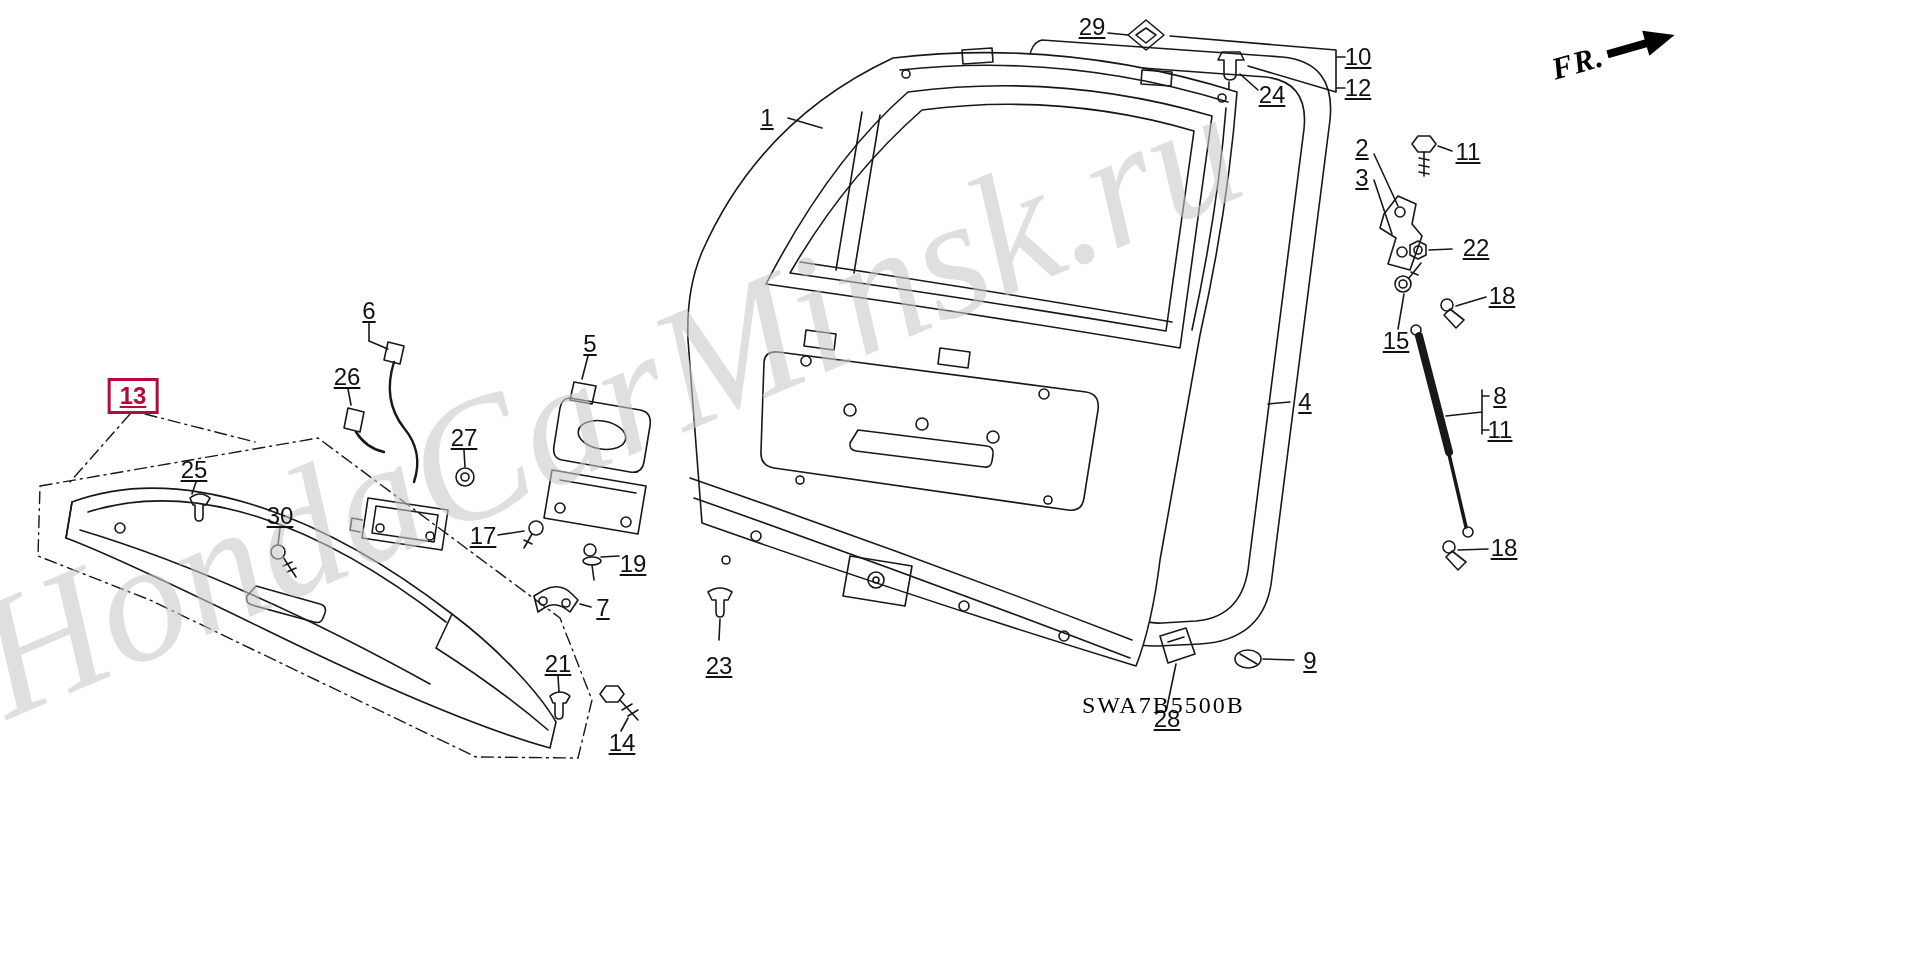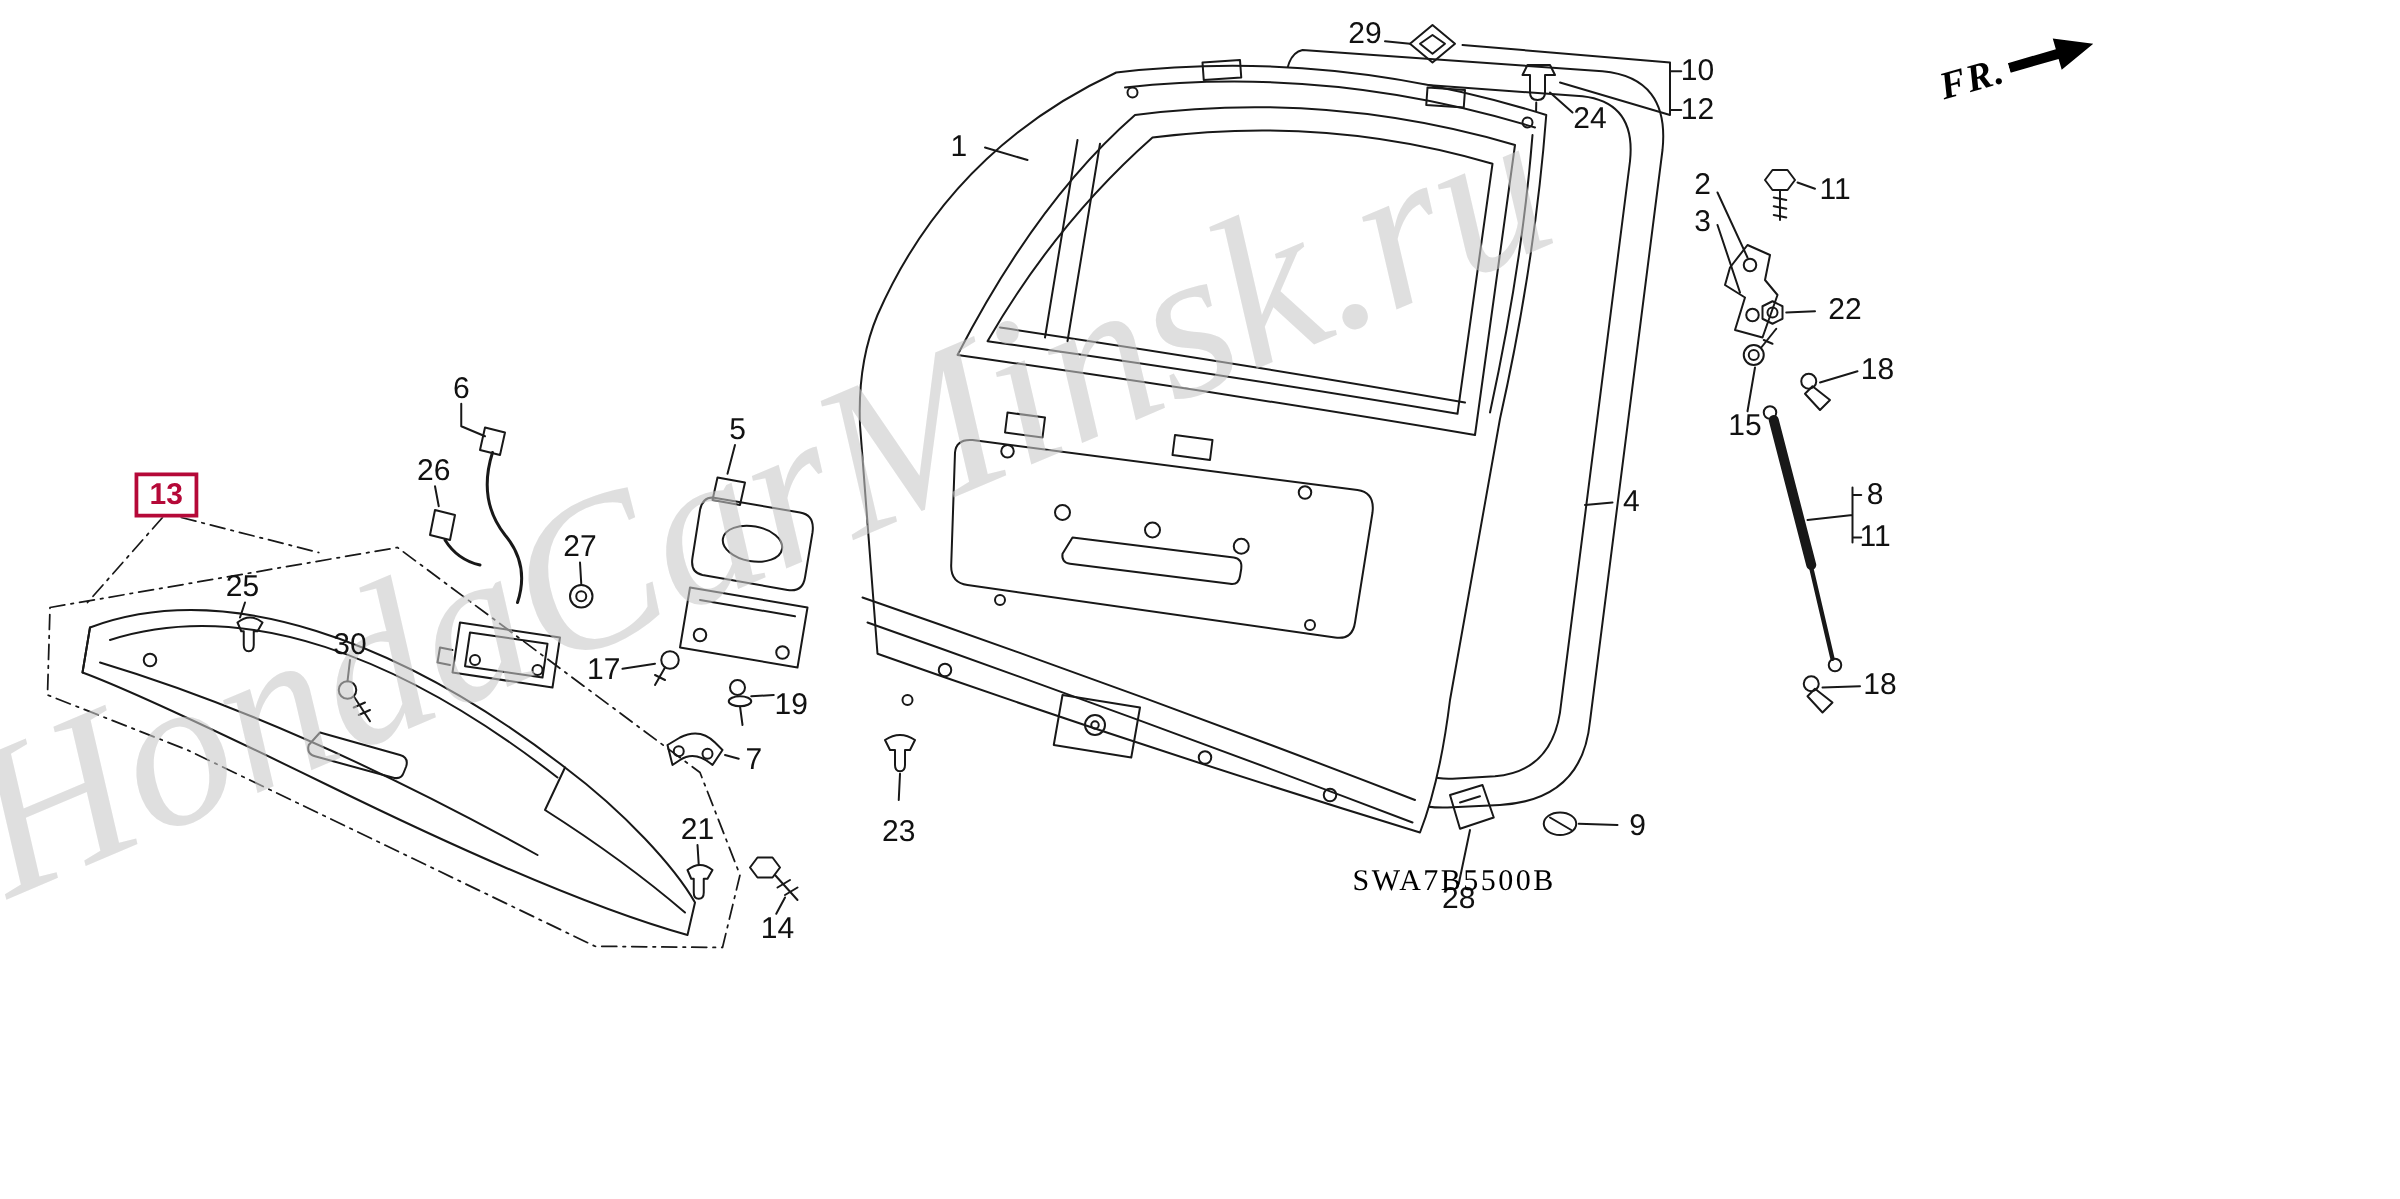--- a/index.html
+++ b/index.html
@@ -21,21 +21,21 @@
     font:italic 400 172px "Liberation Serif", serif;
     color:#c9c9c9; opacity:.58; white-space:nowrap;
     transform:rotate(-23deg); transform-origin:60px 50%;
     pointer-events:none; user-select:none;
   }
 
   .labels-layer { position:absolute; inset:0; z-index:5; }
   .part-label {
     position:absolute; transform:translate(-50%,-50%);
     font:400 24px "Liberation Sans", sans-serif; color:#111;
-    line-height:1; cursor:pointer; padding:2px;
+    line-height:1; cursor:pointer; padding:2px;text-decoration:underline;
   }
   .part-label.boxed {
     color:#b50938; font-weight:700;
     border:3px solid #b50938; padding:3px 9px;
     background:rgba(255,255,255,.55);
   }
 
   .fr-indicator {
     position:absolute; left:1550px; top:34px; z-index:6;
     display:flex; align-items:center; gap:5px;

